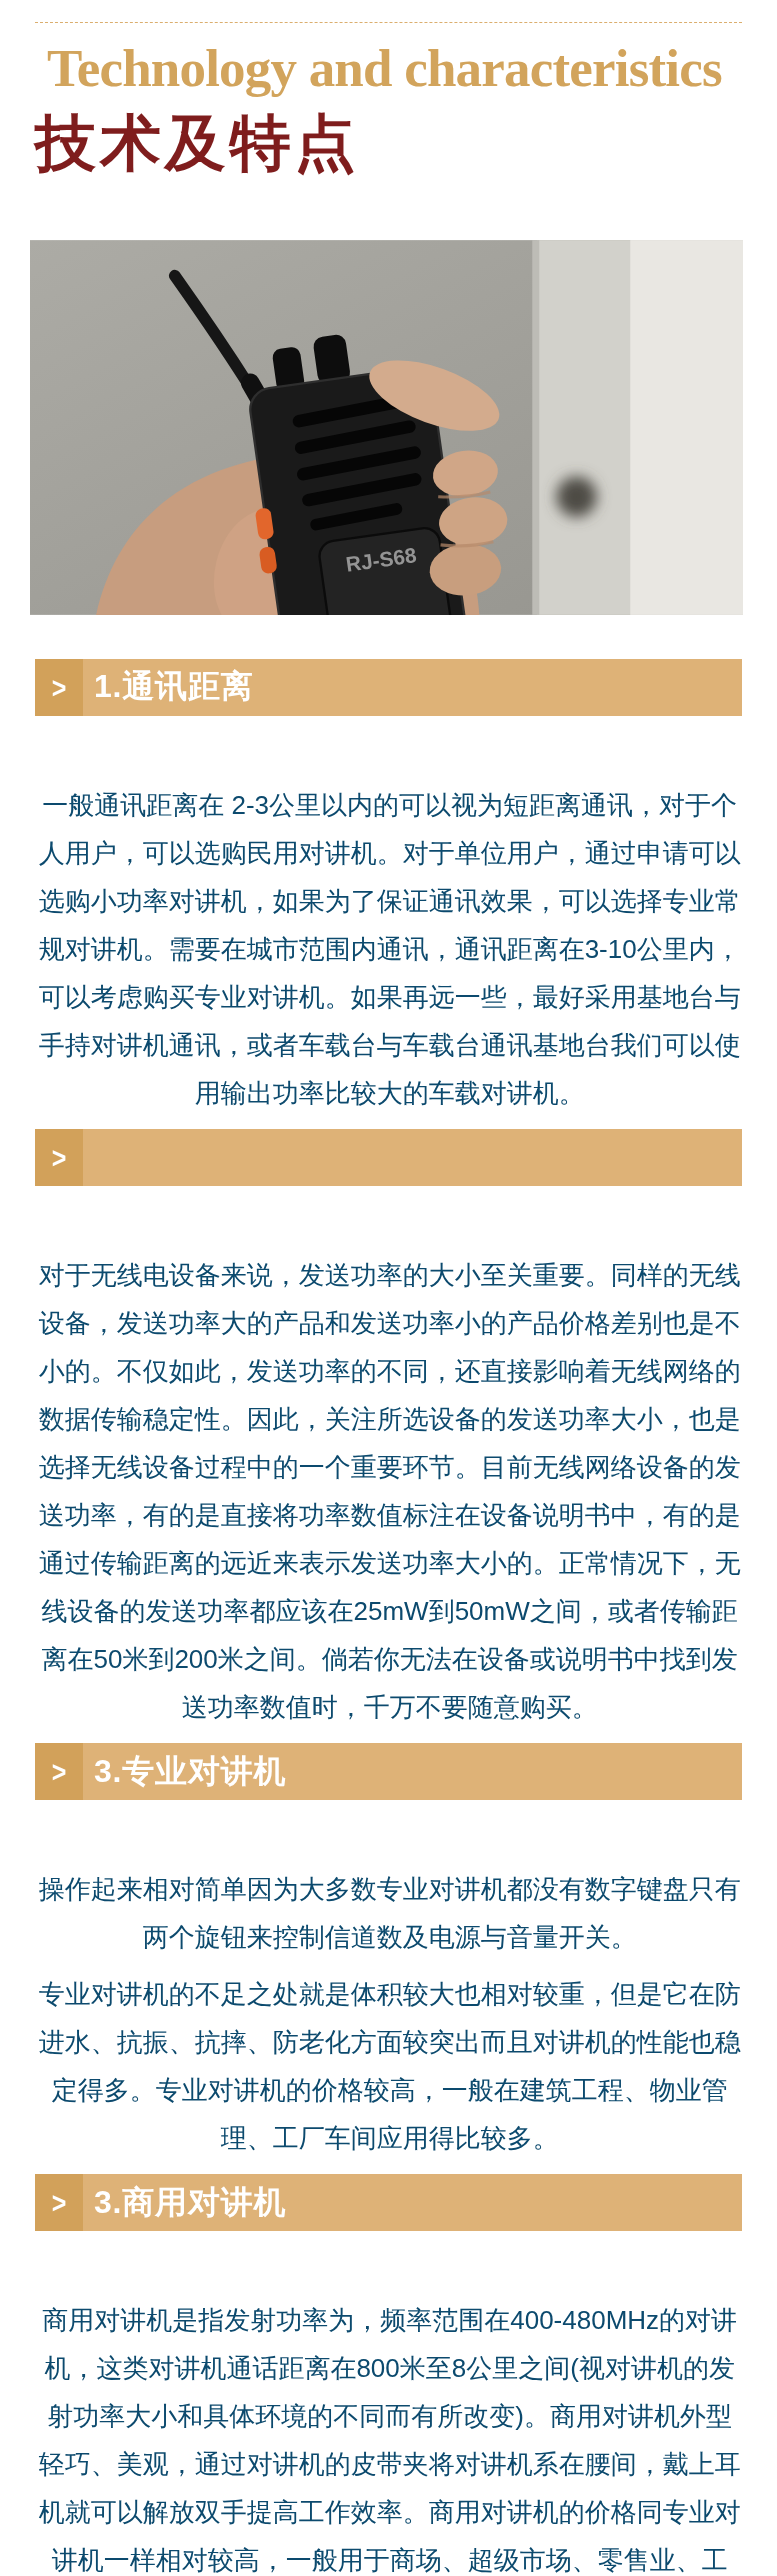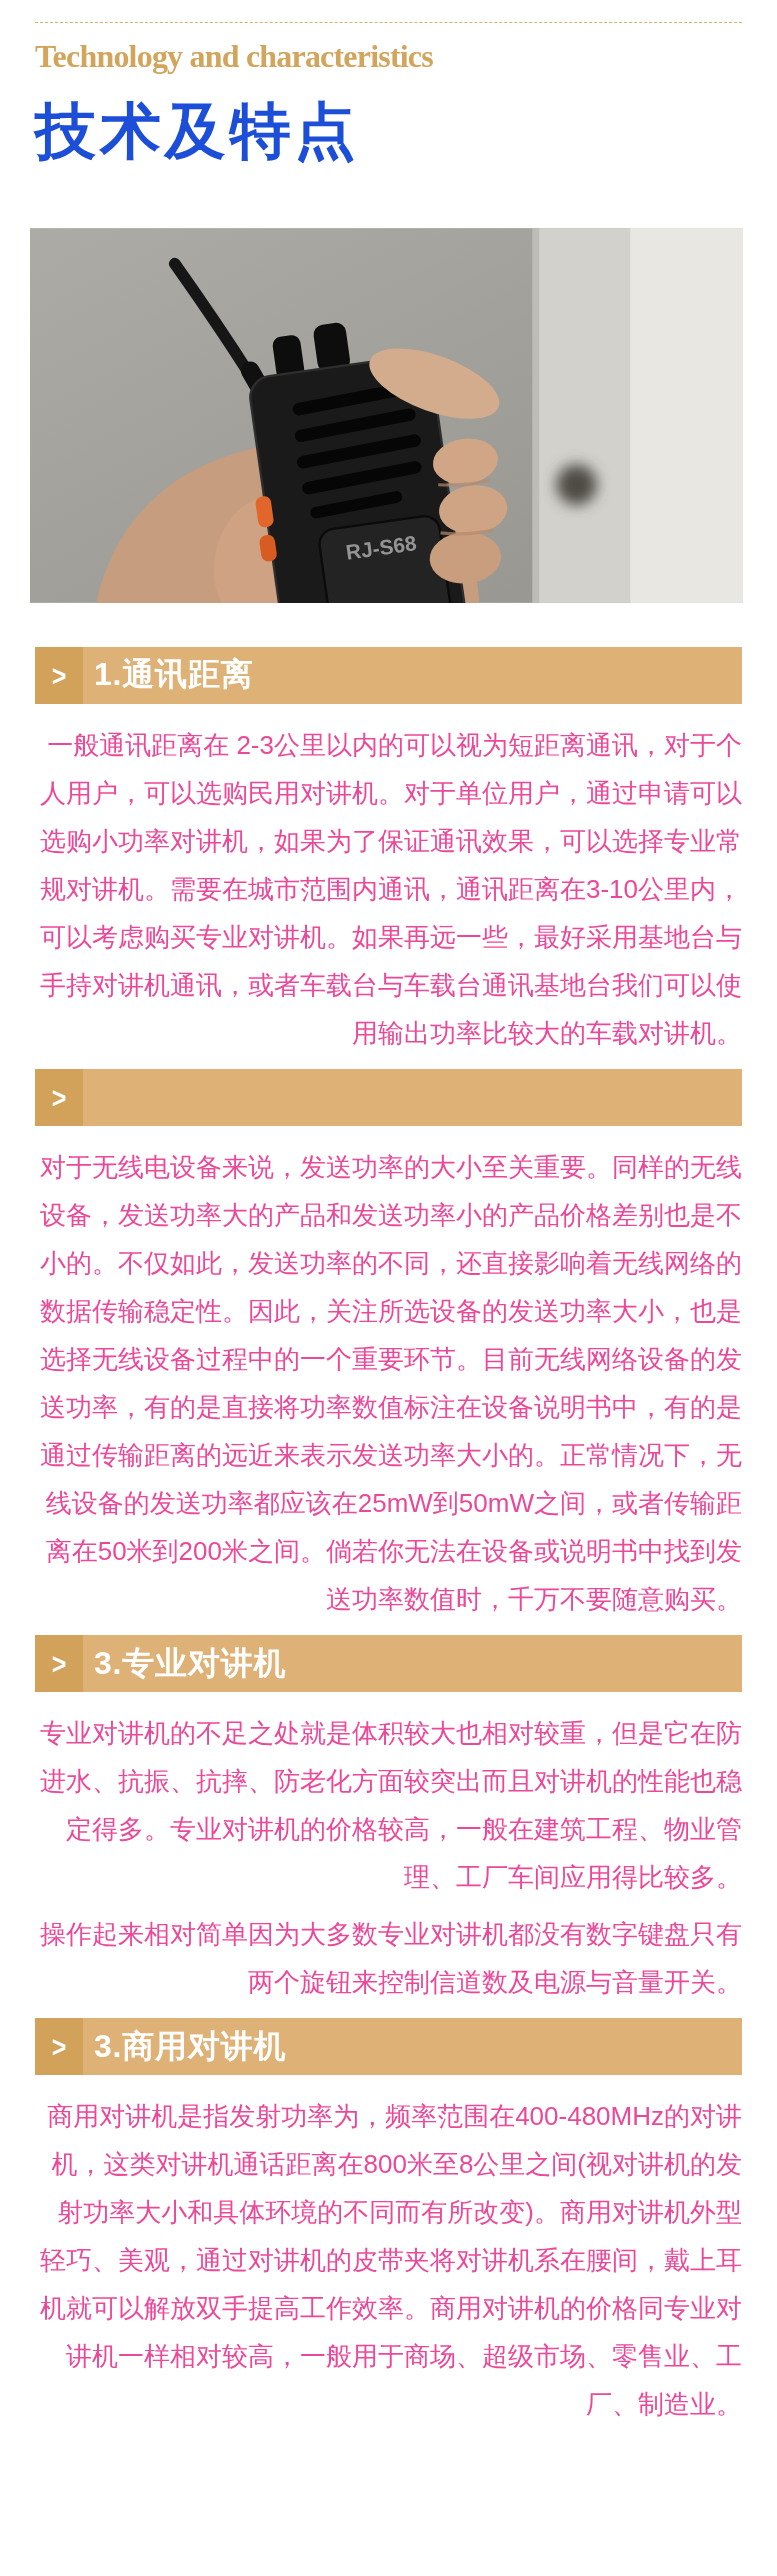--- a/index.html
+++ b/index.html
@@ -2,40 +2,40 @@
 <html style="font-size:12.4px"><head>
 <meta charset="utf-8">
 <style>
   html,body { margin:0; padding:0; background:#ffffff; }
   body { width:777px; font-family:"Liberation Sans", sans-serif; }
   .page { width:777px; overflow:hidden; background:#ffffff; }
 
   
   .hdr { margin:22px 35px 0 35px; border-top:1.6px dashed #DBAE6E; padding-top:6.2px; }
   .t-en {
-    margin:0; font-family:"Liberation Serif", serif; font-weight:700;
-    font-size:32px; line-height:54px; color:#D2A45C; letter-spacing:-0.8px;
+    margin:12px; font-family:"Liberation Serif", serif; font-weight:700;
+    font-size:53px; line-height:54px; color:#D2A45C; letter-spacing:-0.8px;
   }
   .t-zh {
     margin:12.4px 0 0 0; font-family:"Liberation Serif", serif; font-weight:700;
-    font-size:61px; line-height:71px; color:#1d4ed8; letter-spacing:3.9px;
+    font-size:61px; line-height:71px; color:#7f1d1d; letter-spacing:3.9px;
   }
 
   
   .hero { margin:61px 35px 44px 29.5px; width:713px; height:375px; padding:0; }
   .hero svg { display:block; }
 
   
   .sec { margin:0 35px; }
   .sec + .sec { margin-top:12.4px; }
   .bar { height:57px; background:#DEB277; display:flex; align-items:stretch; }
   .sq { width:48px; background:#D2A15A; display:flex; align-items:center; justify-content:center; flex:0 0 48px; }
   .chev { color:#ffffff; font-size:25px; font-weight:600; transform:scaleY(1.2); }
   .bar-label { color:#ffffff; font-weight:700; font-size:32px; display:flex; align-items:center; padding-left:11px; letter-spacing:0.8px; }
-  .sec-body { padding:17px 0 0 2.3px; font-size:26px; line-height:48px; color:#ec4899; text-align:right; }
+  .sec-body { padding:17px 0 0 2.3px; font-size:26px; line-height:48px; color:#0c4a6e; text-align:center;margin-top:48px; }
   .sec-body p { margin:0 0 8.5px 0; }
   .sec-body p:last-child { margin-bottom:0; }
 </style>
 </head>
 <body>
 
 <div class="page">
 
   <header class="hdr">
     <h1 class="t-en">Technology and characteristics</h1>
@@ -119,22 +119,22 @@
   </section>
 
   <section class="sec">
     <div class="bar">
       <span class="sq">
           <span class="chev">&gt;</span>
         </span>
       <span class="bar-label">3.专业对讲机</span>
     </div>
     <div class="sec-body">
+      <p>操作起来相对简单因为大多数专业对讲机都没有数字键盘只有两个旋钮来控制信道数及电源与音量开关。</p>
       <p>专业对讲机的不足之处就是体积较大也相对较重，但是它在防进水、抗振、抗摔、防老化方面较突出而且对讲机的性能也稳定得多。专业对讲机的价格较高，一般在建筑工程、物业管理、工厂车间应用得比较多。</p>
-      <p>操作起来相对简单因为大多数专业对讲机都没有数字键盘只有两个旋钮来控制信道数及电源与音量开关。</p>
     </div>
   </section>
 
   <section class="sec">
     <div class="bar">
       <span class="sq">
           <span class="chev">&gt;</span>
         </span>
       <span class="bar-label">3.商用对讲机</span>
     </div>

